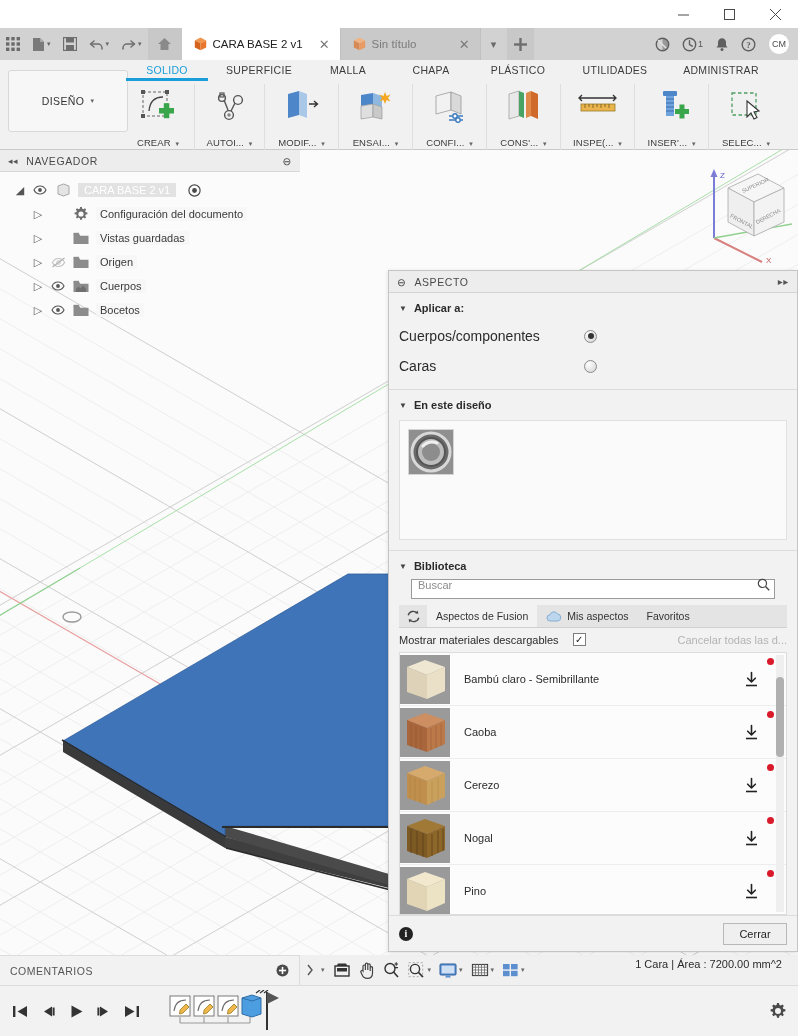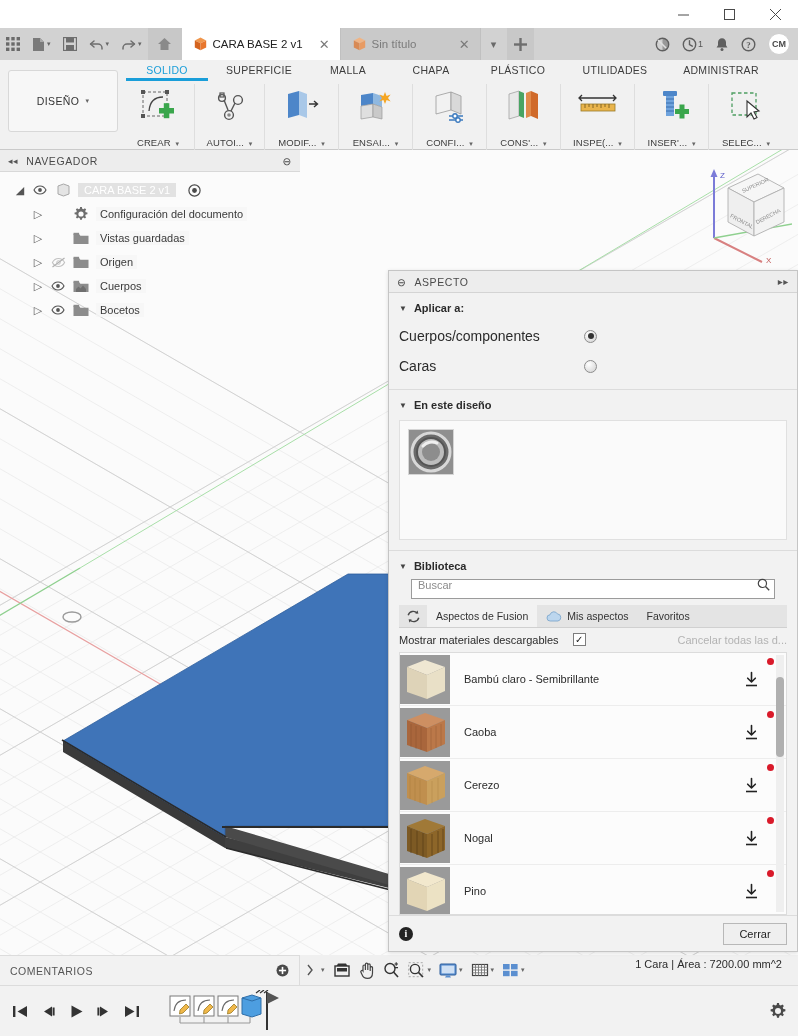--- a/index.html
+++ b/index.html
@@ -46,31 +46,31 @@
   .doctab.inactive { background: #c9c9c9; color: #7b7b7b; }
   .tab-x { margin-left: auto; font-size: 13px; color: #7a7a7a; padding-left: 10px;}
   .fusion-cube {
     width: 13px; height: 14px; flex: 0 0 auto;
   }
   .qat-right { margin-left: auto; display: flex; align-items: center; }
   .avatar {
     width: 22px; height: 22px; border-radius: 50%;
     background: #fff; color: #4a4a4a; font-size: 9px;
     display: flex; align-items: center; justify-content: center;
-    margin: 0 8px 0 6px; border: 1px solid #cfcfcf; font-weight: bold;
+    margin: 0 8px 0 6px; border: 1px solid #cfcfcf;
   }
   .badge-num { font-size: 9px; color: #555; margin-left: 1px; }
 
   
   .ribbon {
     position: absolute; left: 0; top: 60px; width: 798px; height: 90px;
     background: #f1f1f1; border-bottom: 1px solid #cacaca;
   }
   .wsbtn {
-    position: absolute; left: 8px; top: 10px; width: 110px; height: 62px;
+    position: absolute; left: 8px; top: 10px; width: 120px; height: 62px;
     background: #f7f7f7; border: 1px solid #d8d8d8; border-radius: 3px;
     display: flex; align-items: center; justify-content: center;
     font-size: 10.5px; letter-spacing: .4px; color: #333;
   }
   .tabrow {
     position: absolute; left: 122px; top: 0; right: 0; height: 22px;
     display: flex; align-items: flex-start;
   }
   .rtab {
     font-size: 10.5px; letter-spacing: .3px; color: #3c3c3c;

